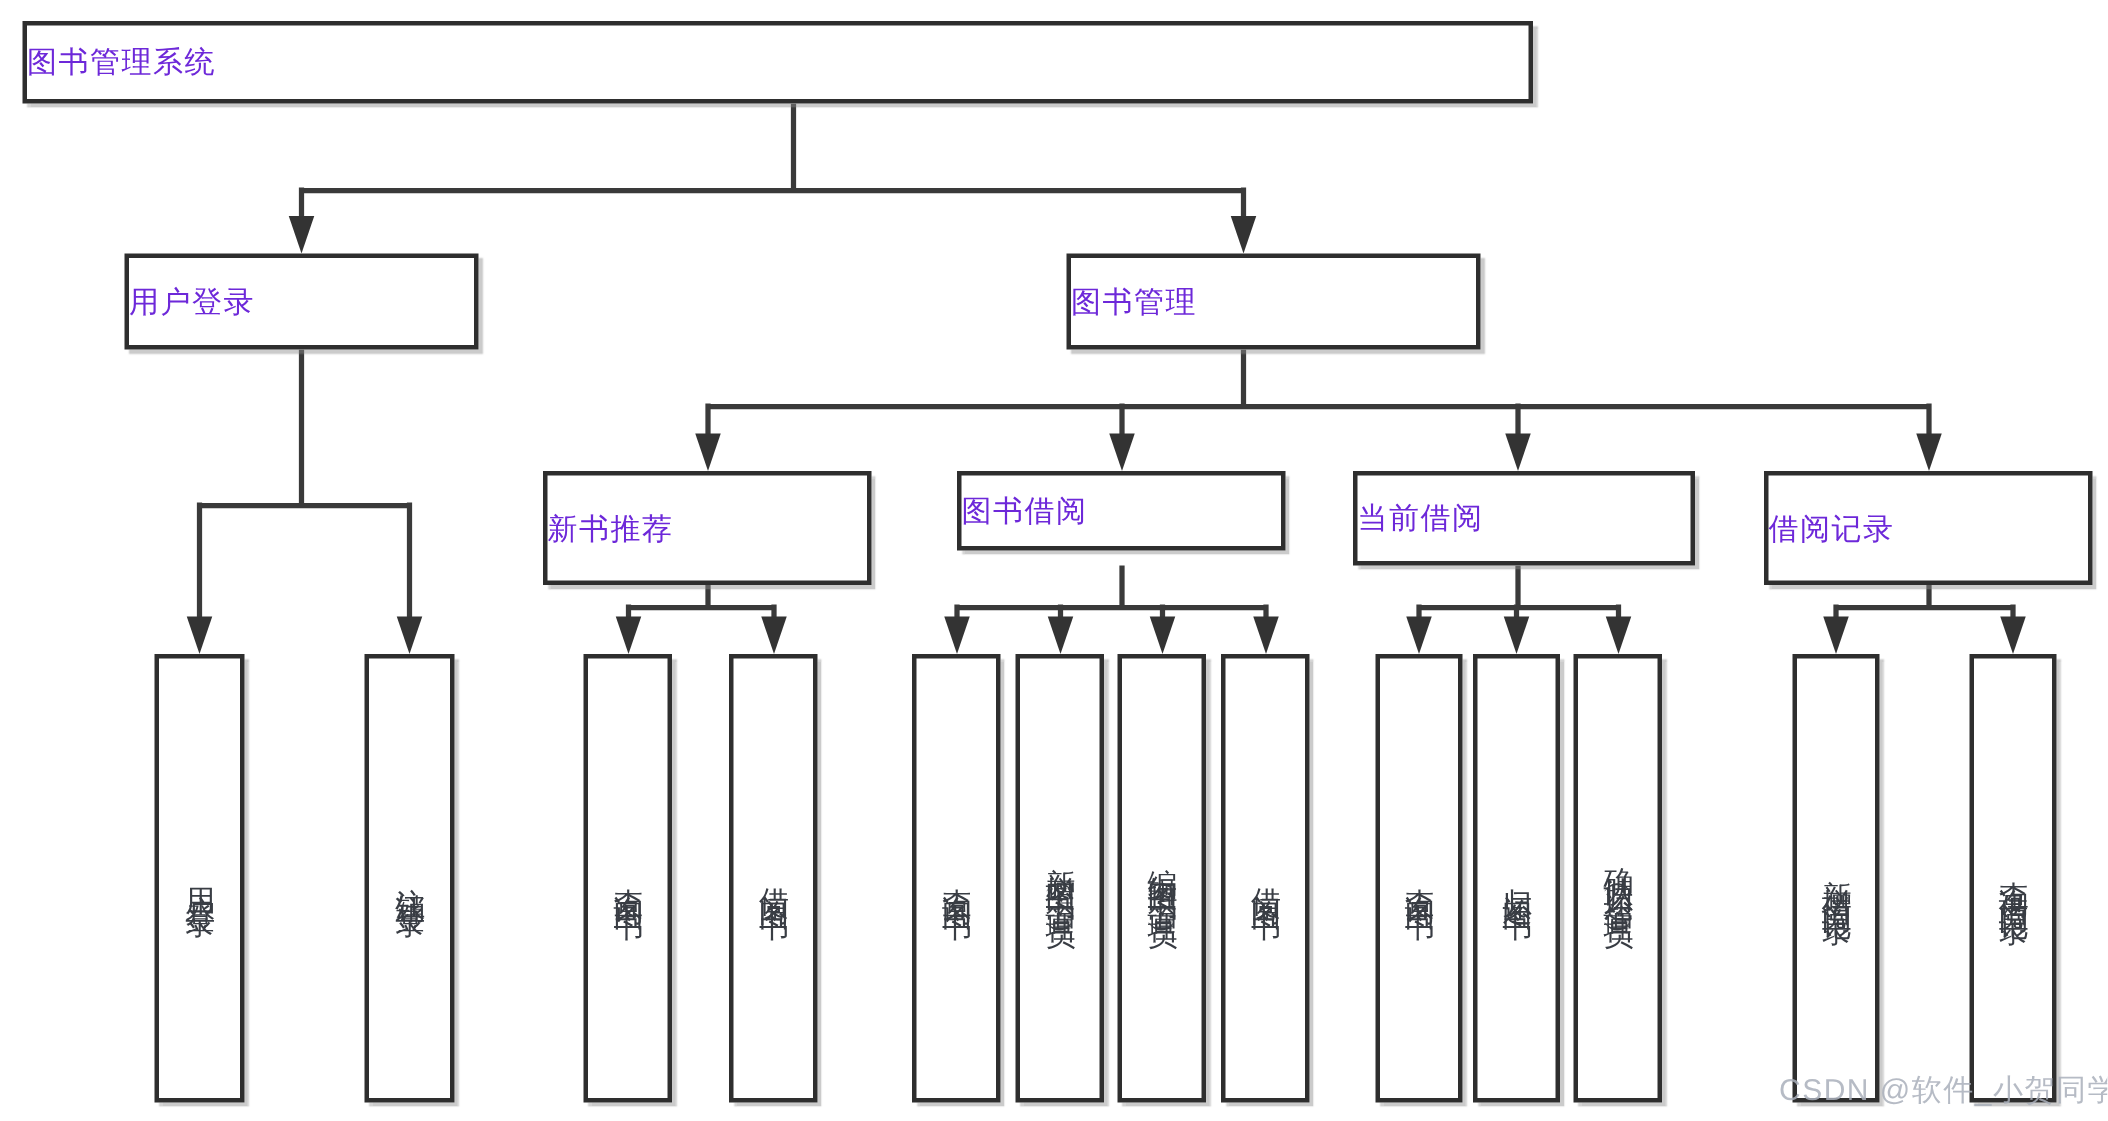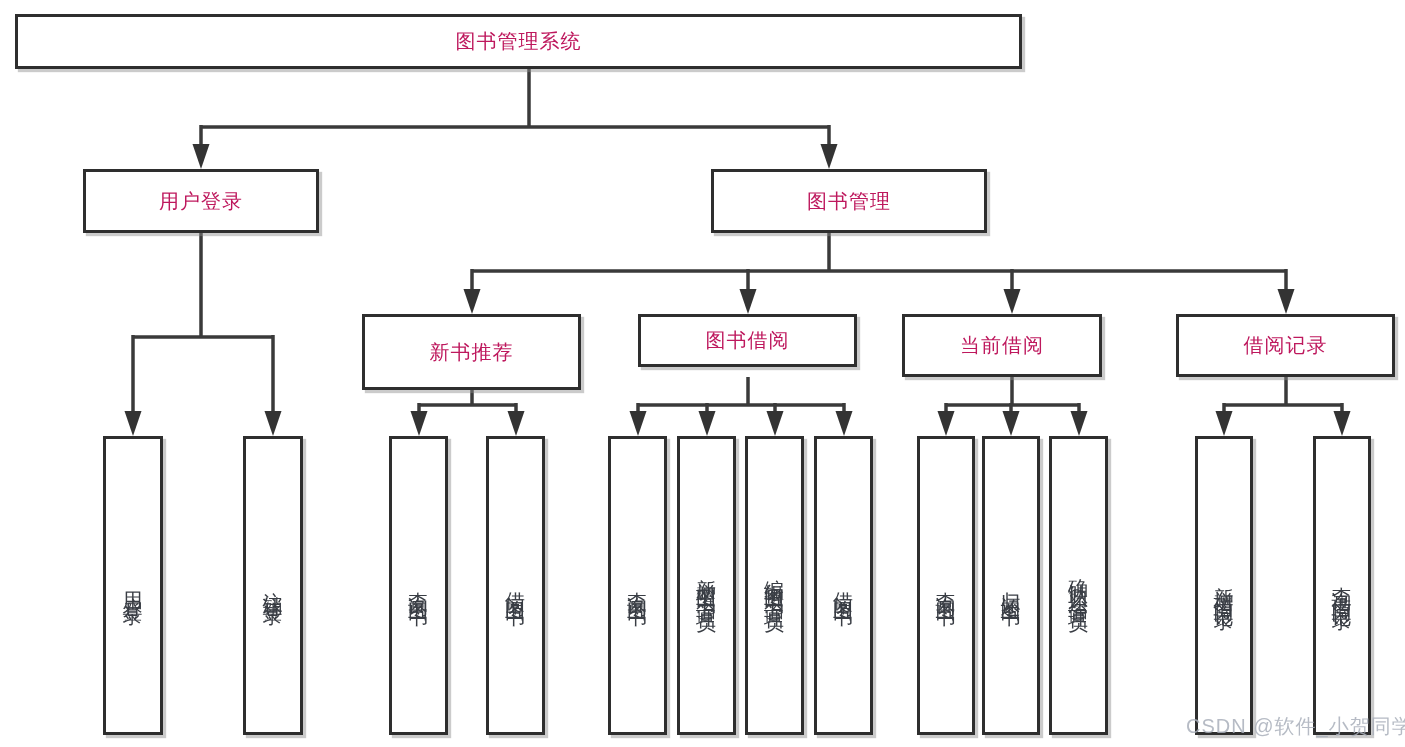--- a/index.html
+++ b/index.html
@@ -22,24 +22,23 @@
     z-index: 1;
   }
   .node {
     position: absolute;
     box-sizing: border-box;
     background: #ffffff;
     border: 3px solid #2e2e2e;
     box-shadow: 3px 3px 1px rgba(140,140,140,0.45);
     display: flex;
     align-items: center;
-    justify-content: center;
     font-size: 20px;
     letter-spacing: 1px;
-    color: #be185d;
+    color: #6d28d9;
     z-index: 2;
   }
   .leaf {
     position: absolute;
     box-sizing: border-box;
     top: 436px;
     height: 299px;
     background: #ffffff;
     border: 3px solid #2e2e2e;
     box-shadow: 3px 3px 1px rgba(140,140,140,0.45);
@@ -150,24 +149,24 @@
   <div class="node" style="left:711px; top:169px; width:276px; height:64px;">
     <span>图书管理</span>
   </div>
 
   <div class="node" style="left:362px; top:314px; width:219px; height:76px;">
     <span>新书推荐</span>
   </div>
   <div class="node" style="left:638px; top:314px; width:219px; height:53px;">
     <span>图书借阅</span>
   </div>
-  <div class="node" style="left:902px; top:314px; width:200px; height:63px;">
+  <div class="node" style="left:902px; top:314px; width:228px; height:63px;">
     <span>当前借阅</span>
   </div>
-  <div class="node" style="left:1176px; top:314px; width:219px; height:63px;">
+  <div class="node" style="left:1176px; top:314px; width:219px; height:76px;">
     <span>借阅记录</span>
   </div>
 
   <div class="leaf" style="left:103px; width:60px;">
     <span class="vtext">用户登录</span>
   </div>
   <div class="leaf" style="left:243px; width:60px;">
     <span class="vtext">注销登录</span>
   </div>
 

